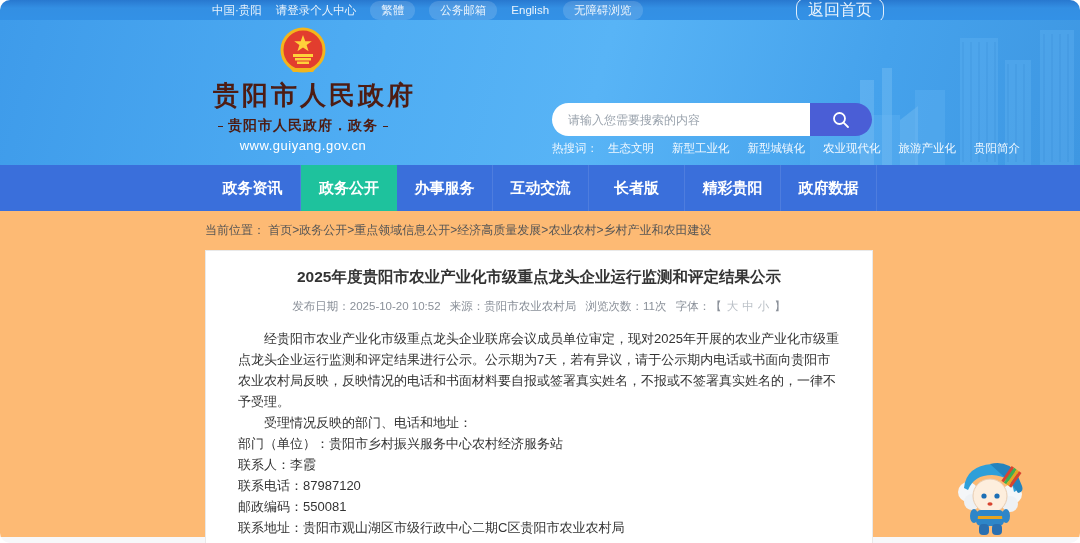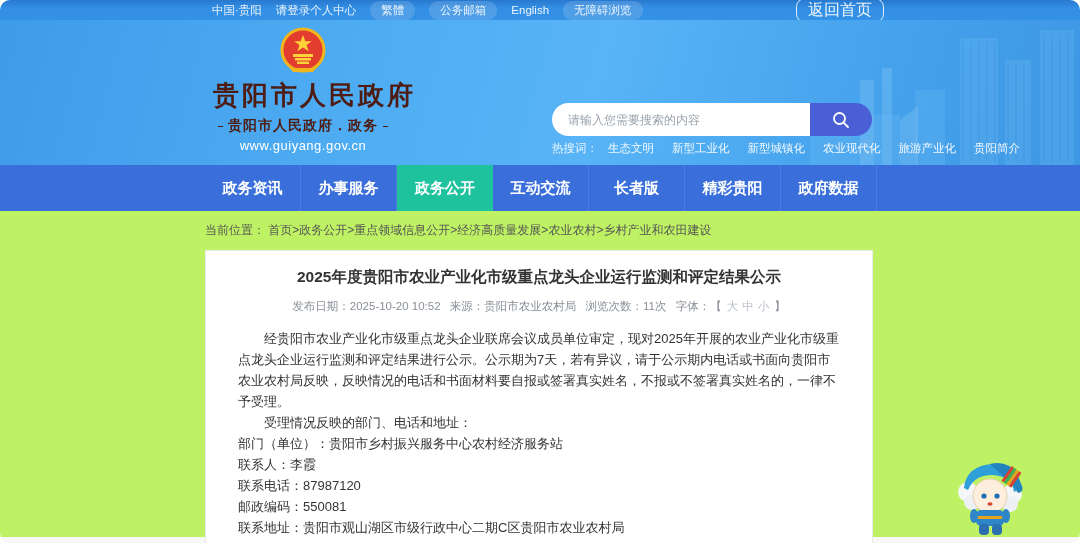--- a/index.html
+++ b/index.html
@@ -34,21 +34,21 @@
   .hotwords .hw-label { opacity:.95; margin-right:10px;text-align:right; }
   .hotwords .hw-item { margin-right:18px; cursor:pointer; white-space:nowrap; }
 
   
   .nav { height:46px; background:#3a6fdb; display:flex; padding-left:205px; }
   .nav-item { width:96px; height:100%; display:flex; align-items:center; justify-content:center;
     color:#fff; font-size:15px; font-weight:bold; cursor:pointer; border-right:1px solid rgba(255,255,255,0.10); white-space:nowrap; }
   .nav-item.active { background:#1ec29d; border-right:none; }
 
   
-  .main { position:relative; height:326px; background:#bef264; }
+  .main { position:relative; height:326px; background:#fdba74; }
   .breadcrumb { padding:11px 0 0 205px; font-size:12px; color:#555; }
   .breadcrumb .bc-path { color:#555; }
   .card { margin:11px 0 0 205px; width:668px; background:#fff; border:1px solid #e9e9e9;
     padding:16px 32px 20px 32px; min-height:300px; }
   .art-title { text-align:center; font-size:15.5px; font-weight:bold; color:#333; line-height:20px; }
   .art-meta { text-align:center; margin-top:12px; font-size:11.5px; color:#8a9099; white-space:nowrap; }
   .art-meta span { margin:0 3px; }
   .art-meta .font-opt { color:#b9bfc6; cursor:pointer; margin:0 2px; }
   .art-body { margin-top:14px; font-size:13px; color:#333; line-height:21px; }
   .art-body p.indent { text-indent:2em; }
@@ -124,22 +124,22 @@
       <span class="hw-item">新型工业化</span>
       <span class="hw-item">新型城镇化</span>
       <span class="hw-item">农业现代化</span>
       <span class="hw-item">旅游产业化</span>
       <span class="hw-item">贵阳简介</span>
     </div>
   </div>
 
   <div class="nav">
     <div class="nav-item">政务资讯</div>
+    <div class="nav-item active">政务公开</div>
     <div class="nav-item">办事服务</div>
-    <div class="nav-item active">政务公开</div>
     <div class="nav-item">互动交流</div>
     <div class="nav-item">长者版</div>
     <div class="nav-item">精彩贵阳</div>
     <div class="nav-item">政府数据</div>
   </div>
 
   <div class="main">
     <div class="breadcrumb">
       <span>当前位置：</span>
       <span class="bc-path">首页&gt;政务公开&gt;重点领域信息公开&gt;经济高质量发展&gt;农业农村&gt;乡村产业和农田建设</span>

